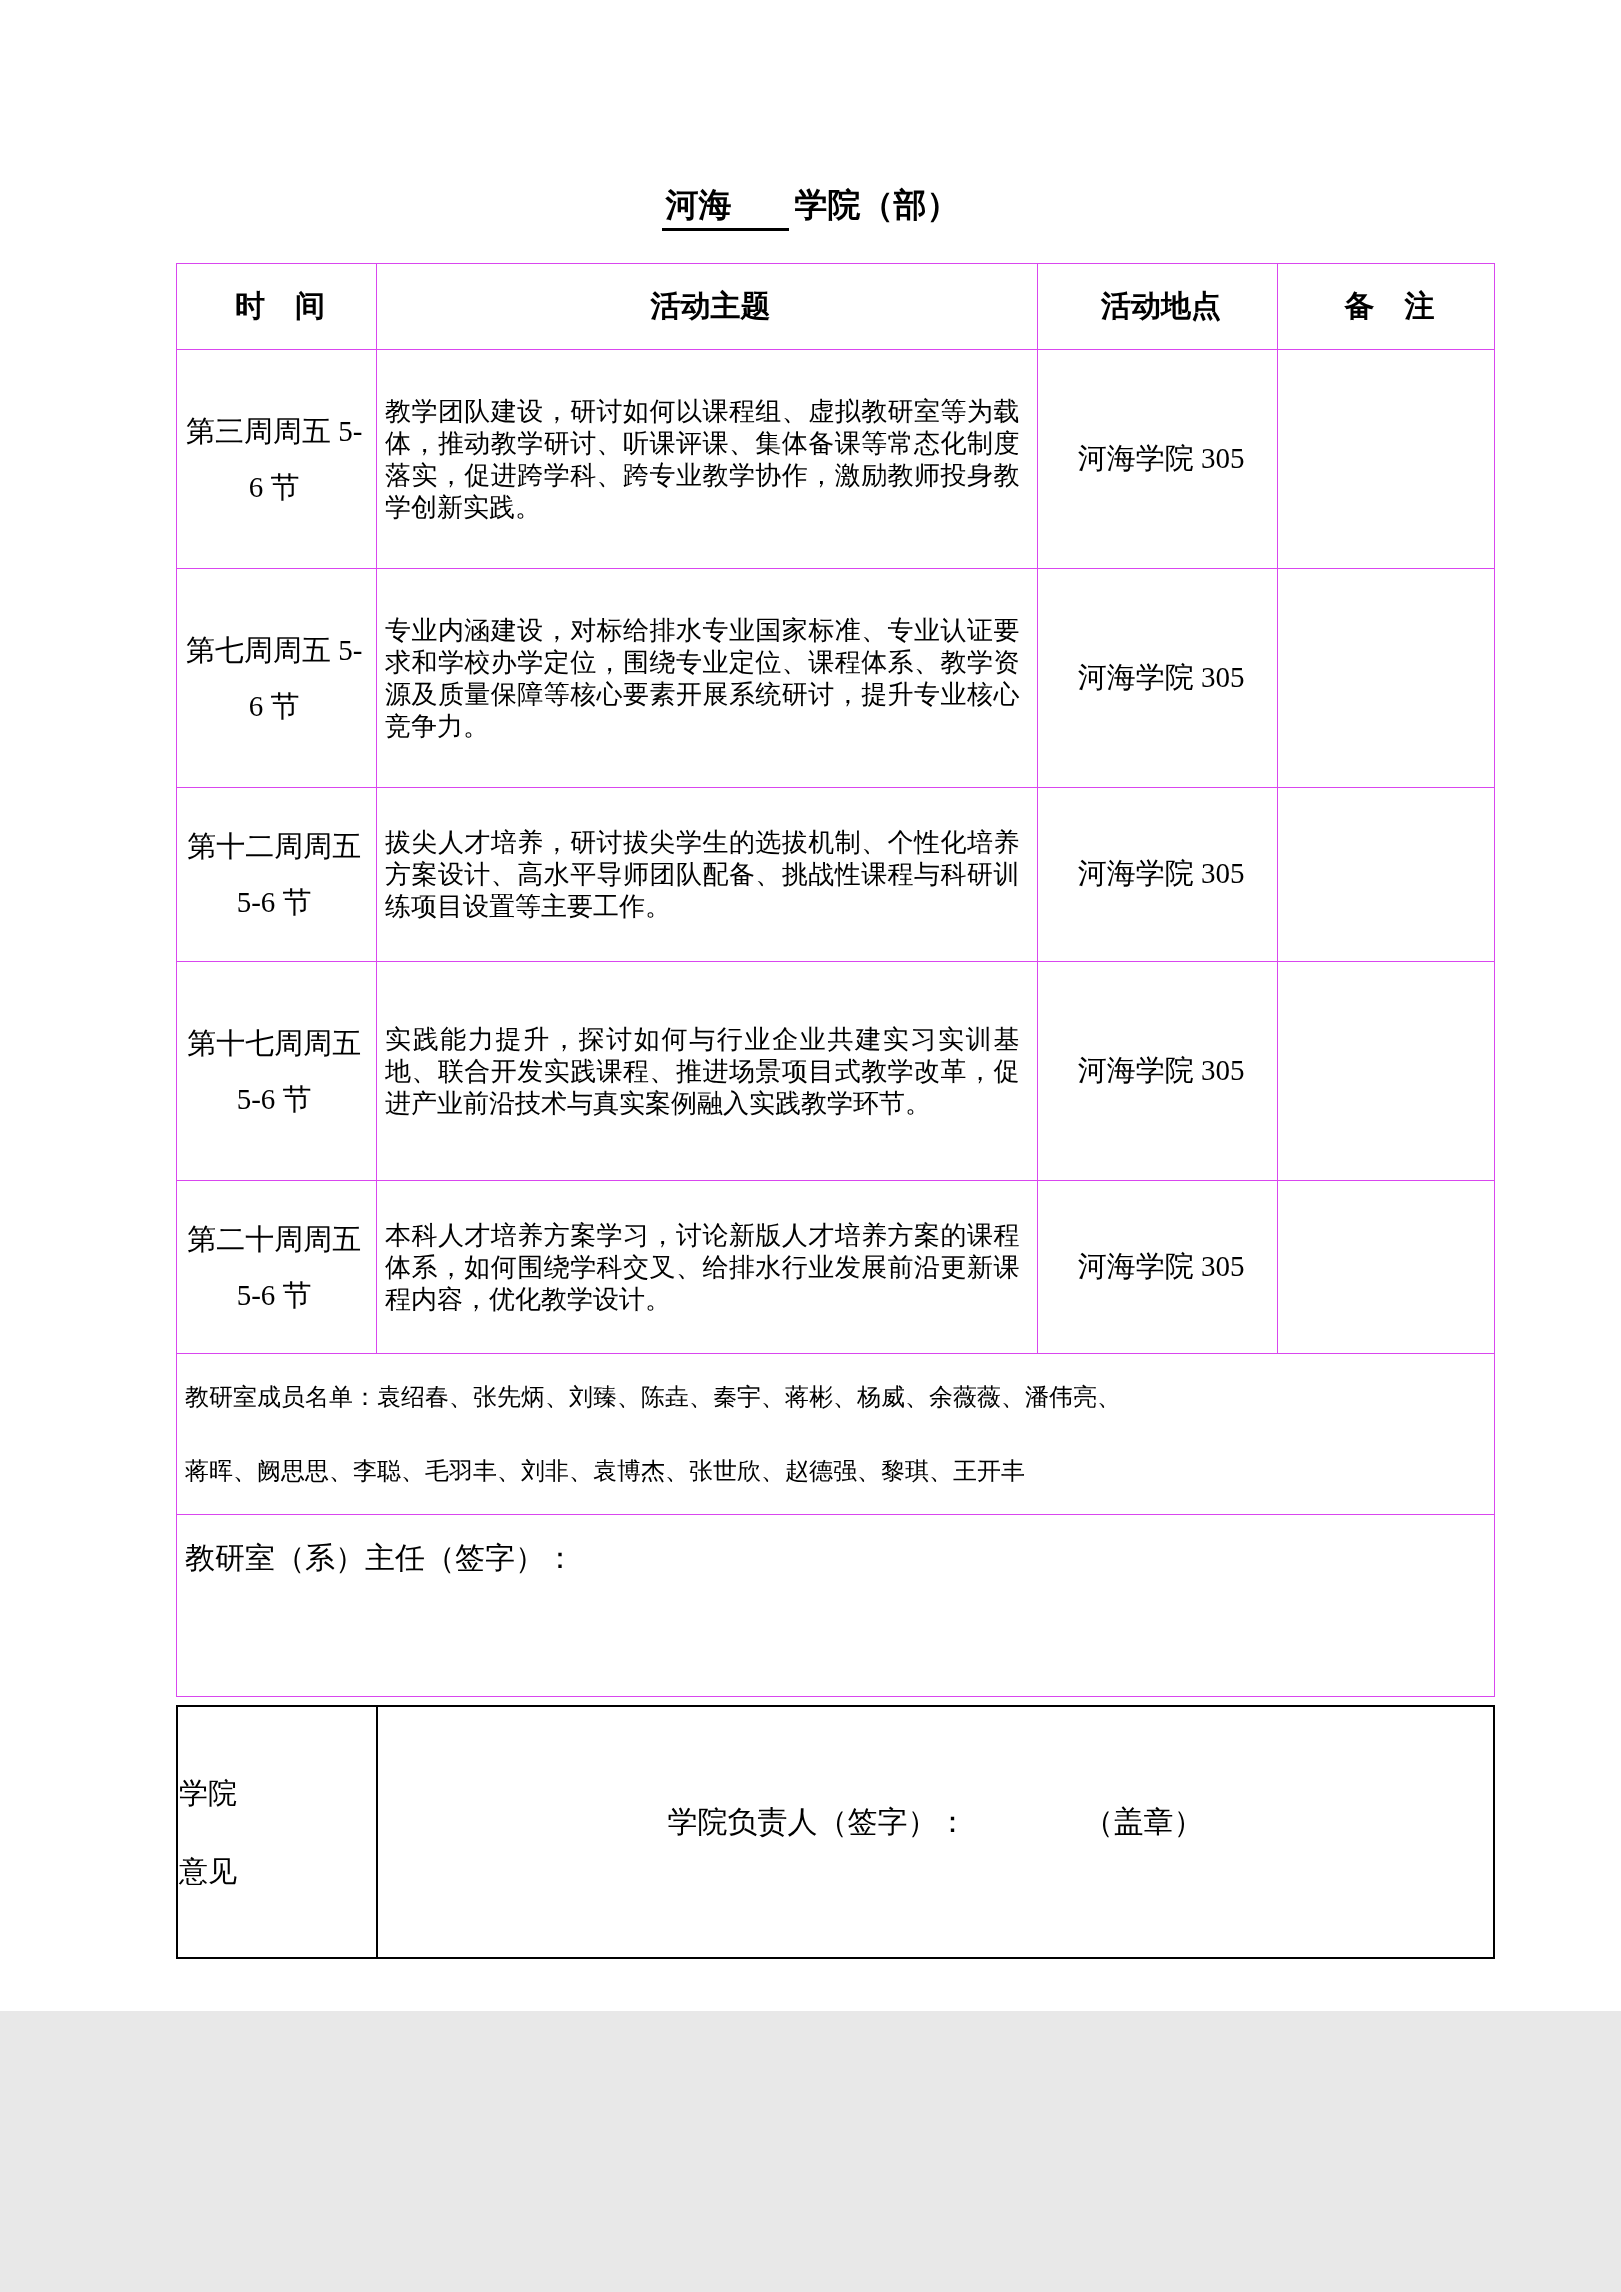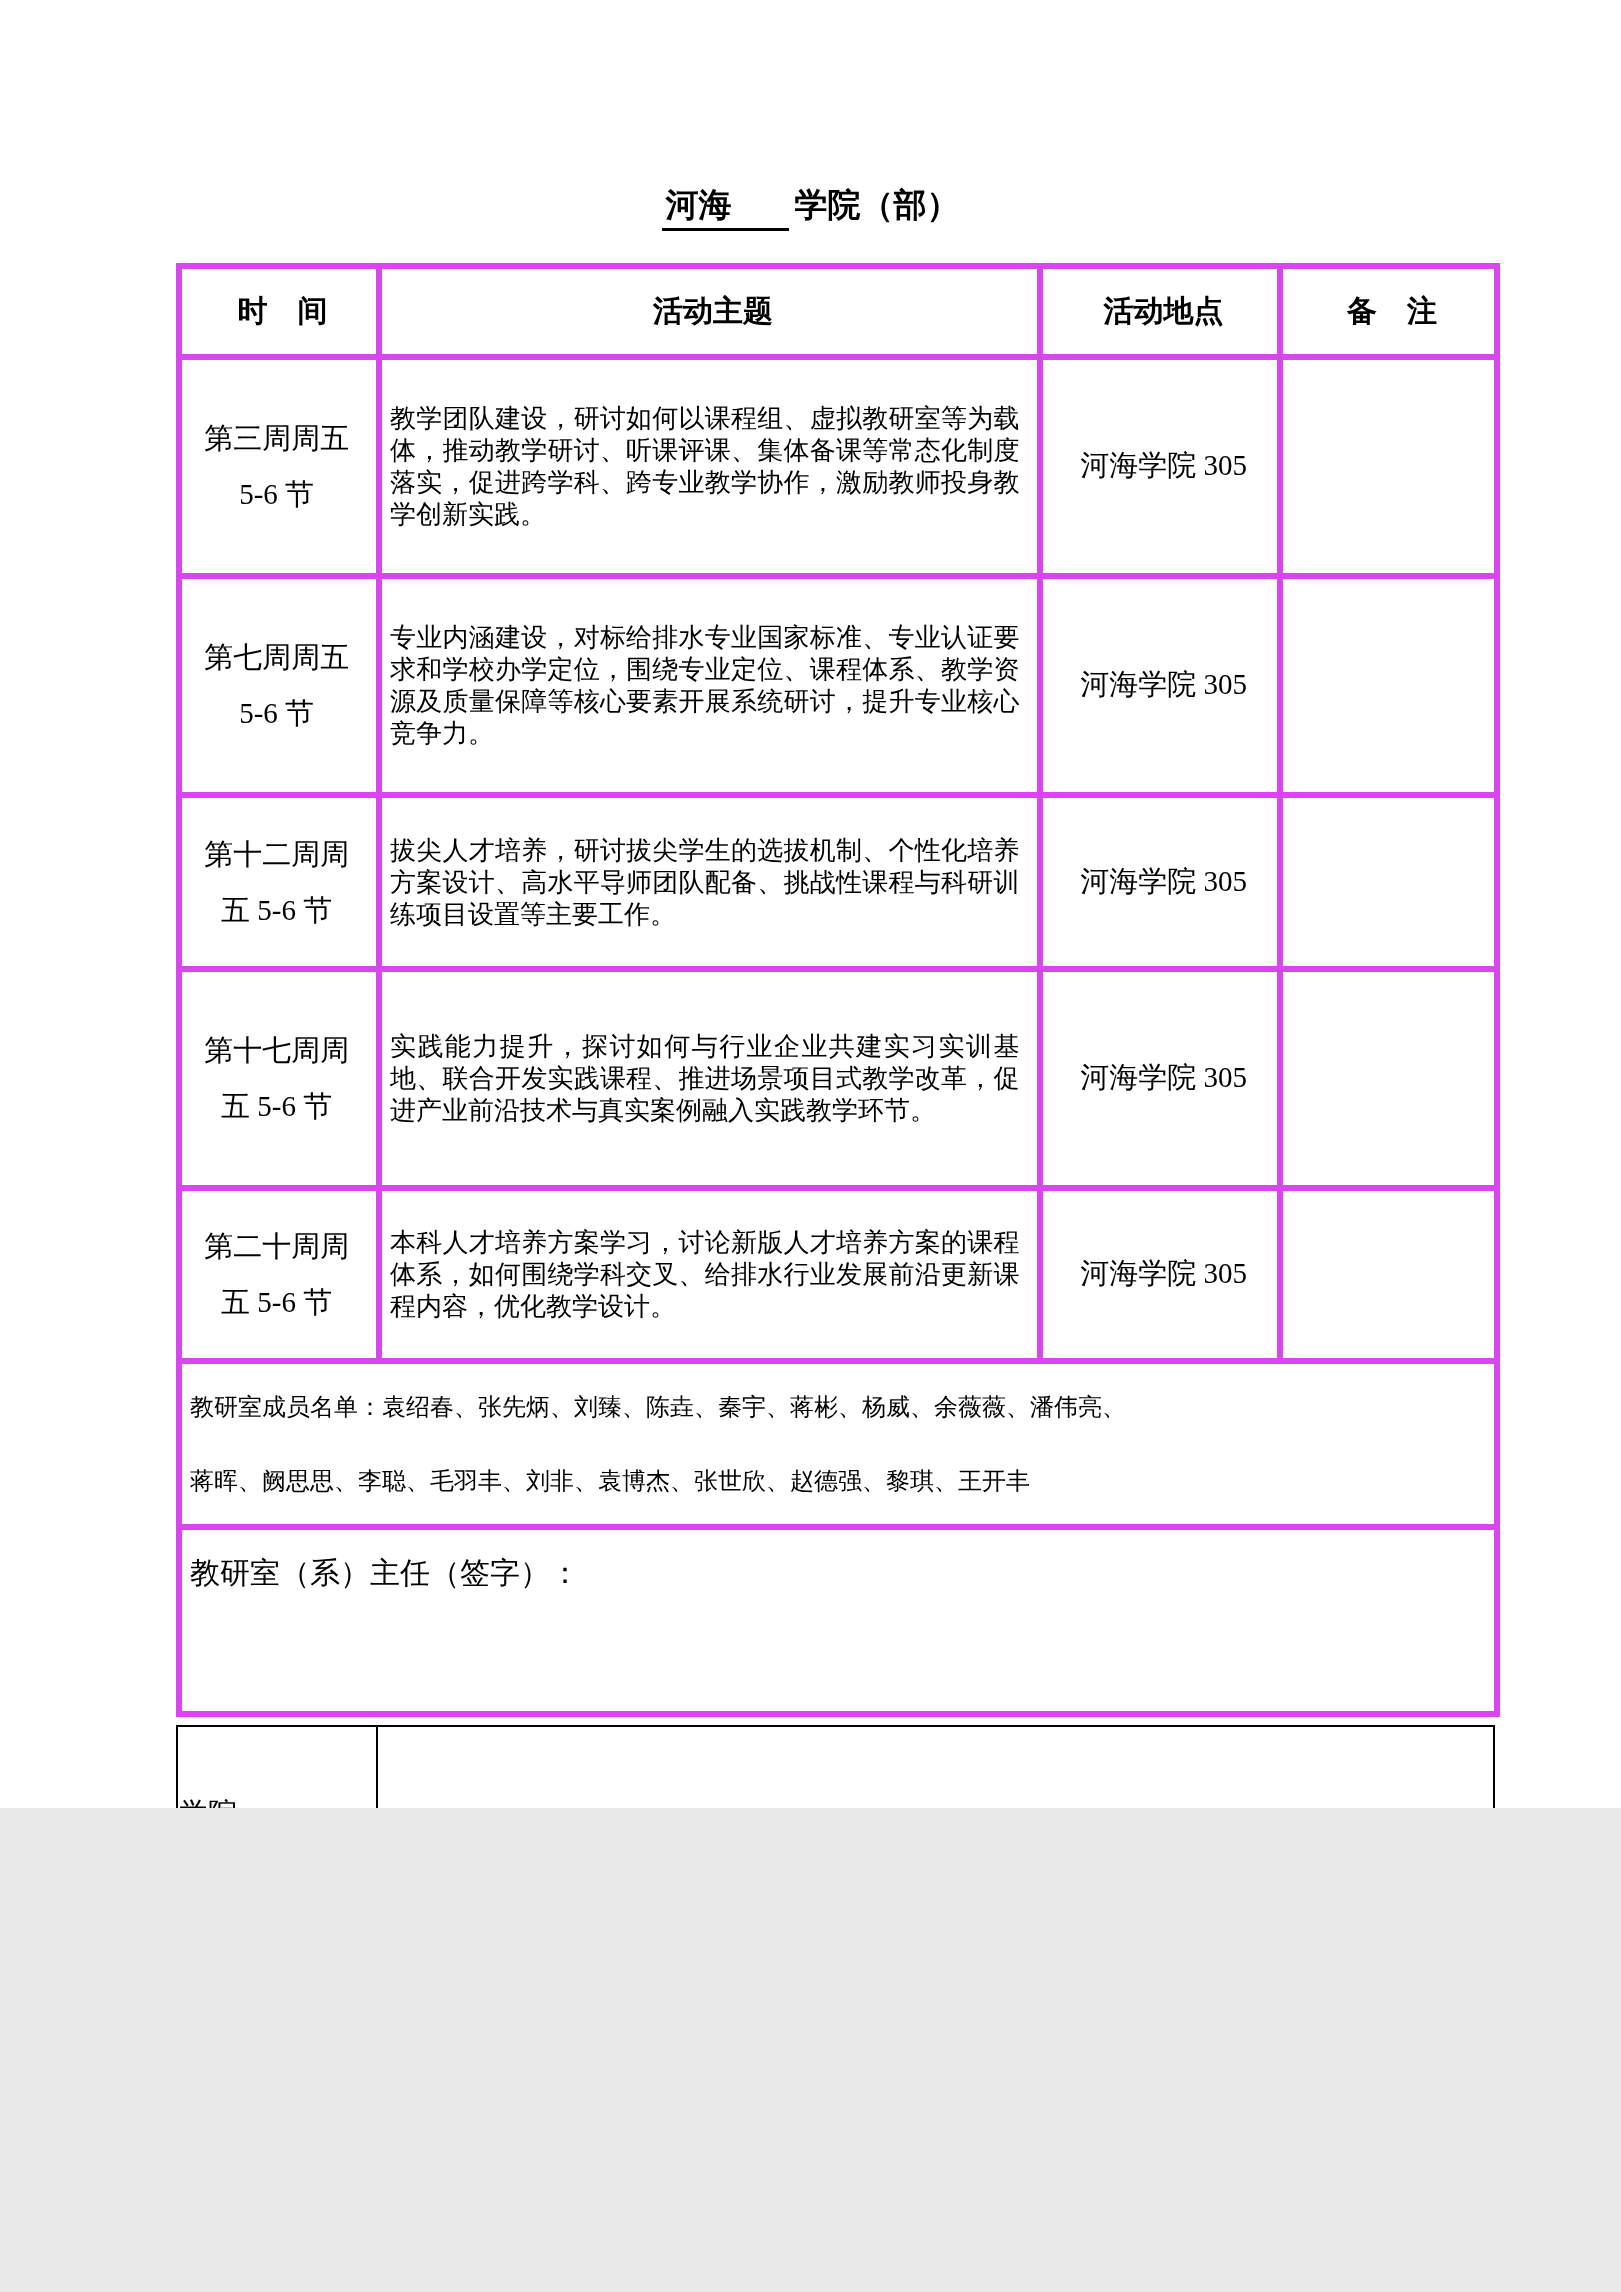--- a/index.html
+++ b/index.html
@@ -4,21 +4,21 @@
 <style>
   html, body { margin: 0; padding: 0; }
   body {
     background: #e8e8e8;
     font-family: "Liberation Sans", sans-serif;
     color: #000;
   }
   .page {
     position: relative;
     width: 1621px;
-    height: 1808px;
+    height: 2011px;
     margin: 0 auto;
     background: #ffffff;
     overflow: hidden;
   }
   .doc-title {
     padding-top: 184px;
     text-align: center;
     font-size: 33px;
     font-weight: bold;
     line-height: 41px;
@@ -44,21 +44,21 @@
   .doc-subtitle .blank.small { padding: 0 27.4px 2.9px 27.4px; }
   .serif-num { font-family: "Liberation Serif", serif; }
 
   table.plan {
     border-collapse: collapse;
     table-layout: fixed;
     width: 1317px;
     margin: 32px 0 0 176px;
   }
   table.plan th, table.plan td {
-    border: 6px solid #d946ef;
+    border: 1px solid #d946ef;
     overflow: hidden;
     padding-left: 8px;
   }
   table.plan th {
     height: 83px;
     font-size: 30px;
     font-weight: bold;
     text-align: center;
     vertical-align: middle;
   }

